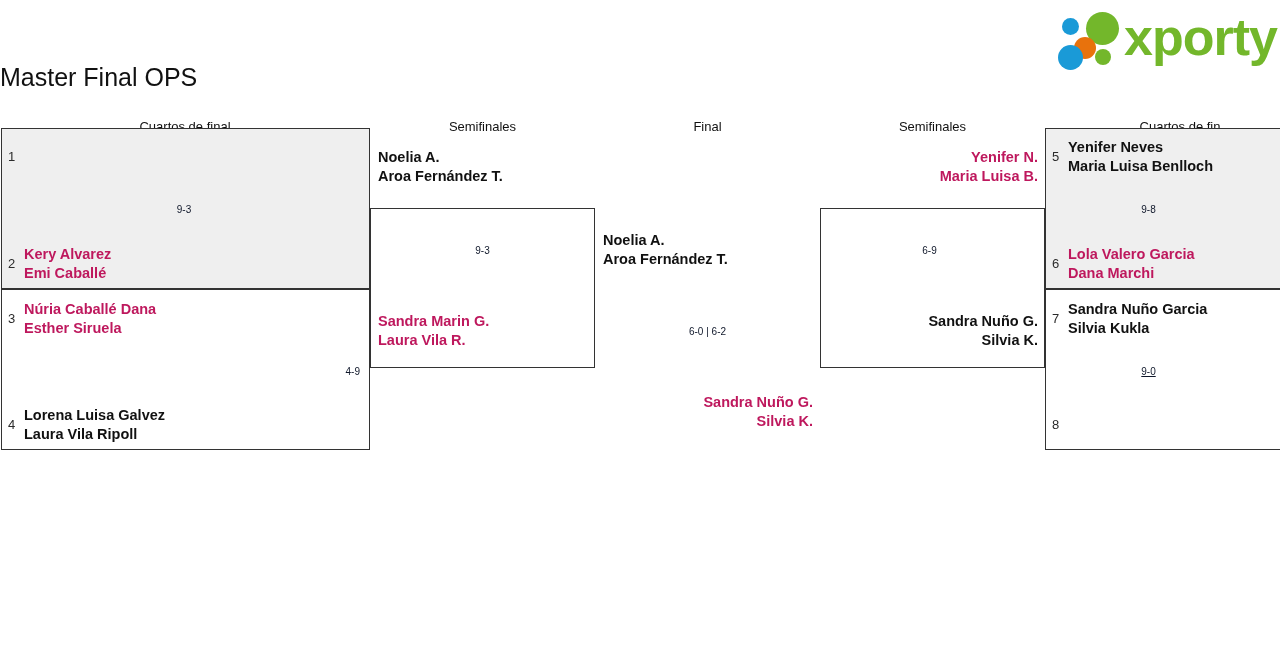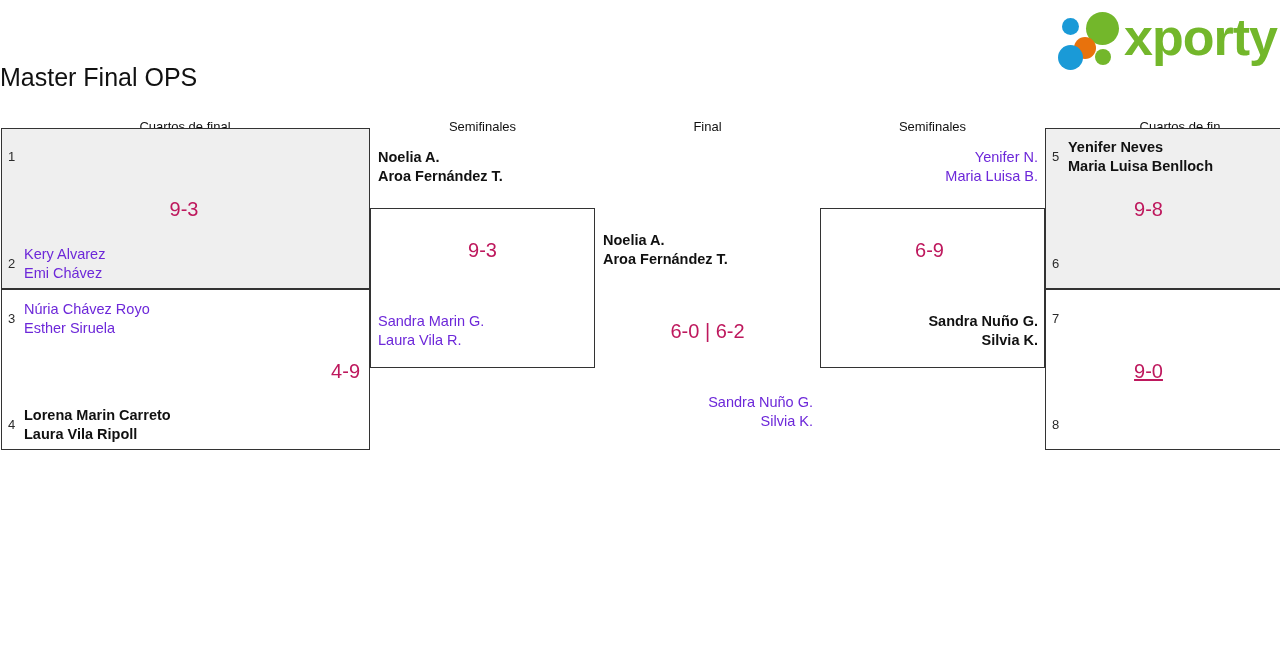--- a/index.html
+++ b/index.html
@@ -102,28 +102,28 @@
     color: #2b2b2b;
     width: 16px;
     flex: 0 0 16px;
     text-align: left;
     padding-top: 9px;
     font-weight: 400;
   }
   .names { display: block; }
   .name-line { display: block; }
   .winner .name-line { font-weight: 700; color: #111111; }
-  .loser  .name-line { font-weight: 400; color: #6d28d9; }
+  .loser  .name-line { font-weight: 700; color: #be185d; }
 
   
   .score {
     position: absolute;
-    font-size: 20px;
+    font-size: 10px;
     line-height: 19px;
-    color: #be185d;
+    color: #0f172a;
     white-space: nowrap;
   }
   .score.center { text-align: center; }
   .score.right  { text-align: center; }
 </style>
 </head>
 <body>
 
 <div id="header">
 
@@ -156,40 +156,40 @@
 <div class="team winner" style="left:8px; top:138px; width:340px;">
   <span class="seed">1</span>
 </div>
 
 <div class="score center" style="left:8px; top:200px; width:352px;">9-3</div>
 
 <div class="team loser" style="left:8px; top:245px; width:340px;">
   <span class="seed">2</span>
   <span class="names">
     <span class="name-line">Kery Alvarez</span>
-    <span class="name-line">Emi Chávez</span>
+    <span class="name-line">Emi Caballé</span>
   </span>
 </div>
 
 <div class="match-box" style="left:1px; top:289px; width:369px; height:161px;"></div>
 
 <div class="team loser" style="left:8px; top:300px; width:340px;">
   <span class="seed">3</span>
   <span class="names">
-    <span class="name-line">Núria Chávez Royo</span>
+    <span class="name-line">Núria Caballé Dana</span>
     <span class="name-line">Esther Siruela</span>
   </span>
 </div>
 
 <div class="score center" style="left:8px; top:362px; width:352px;text-align:right;">4-9</div>
 
 <div class="team winner" style="left:8px; top:406px; width:340px;">
   <span class="seed">4</span>
   <span class="names">
-    <span class="name-line">Lorena Marin Carreto</span>
+    <span class="name-line">Lorena Luisa Galvez</span>
     <span class="name-line">Laura Vila Ripoll</span>
   </span>
 </div>
 
 <div class="match-box" style="left:370px; top:208px; width:225px; height:160px;"></div>
 
 <div class="team winner" style="left:378px; top:148px; width:210px;">
   <span class="names">
     <span class="name-line">Noelia A.</span>
     <span class="name-line">Aroa Fernández T.</span>
@@ -248,25 +248,33 @@
   <span class="names">
     <span class="name-line">Yenifer Neves</span>
     <span class="name-line">Maria Luisa Benlloch</span>
   </span>
 </div>
 
 <div class="score right" style="left:1052px; top:200px; width:193px;">9-8</div>
 
 <div class="team loser" style="left:1052px; top:245px; width:260px;">
   <span class="seed">6</span>
+  <span class="names">
+    <span class="name-line">Lola Valero Garcia</span>
+    <span class="name-line">Dana Marchi</span>
+  </span>
 </div>
 
 <div class="match-box" style="left:1045px; top:289px; width:280px; height:161px;"></div>
 
 <div class="team winner" style="left:1052px; top:300px; width:260px;">
   <span class="seed">7</span>
+  <span class="names">
+    <span class="name-line">Sandra Nuño Garcia</span>
+    <span class="name-line">Silvia Kukla</span>
+  </span>
 </div>
 
 <div class="score right" style="left:1052px; top:362px; width:193px;text-decoration:underline;">9-0</div>
 
 <div class="team loser" style="left:1052px; top:406px; width:260px;">
   <span class="seed">8</span>
 </div>
 
 </body></html>

